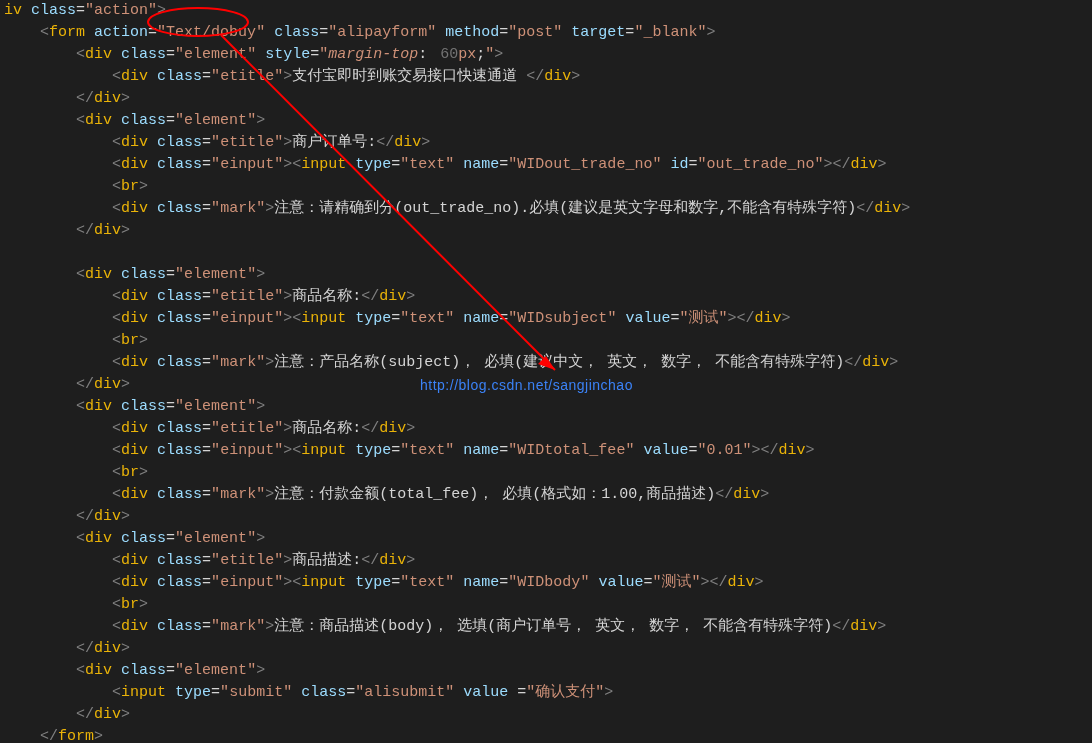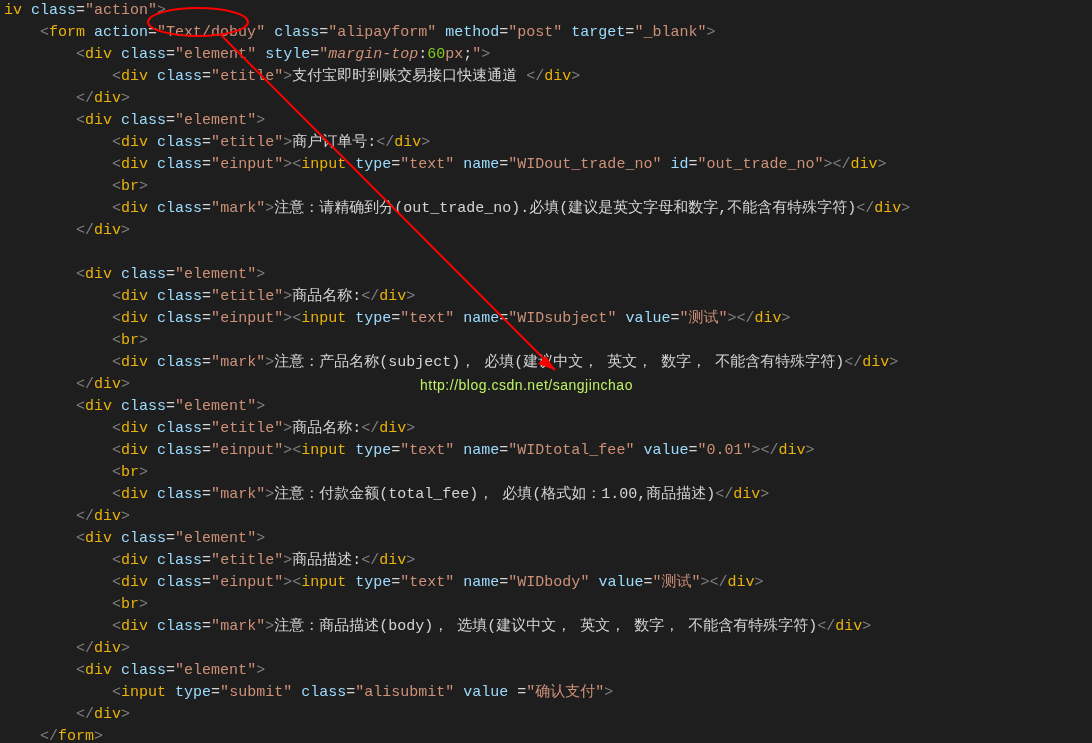--- a/index.html
+++ b/index.html
@@ -19,29 +19,29 @@
     white-space: pre;
     padding: 0 0 0 4px;
     position: relative;
   }
   .lt, .gt { color: #808080; }
   .tag { color: #eab308; }
   .attr { color: #9cdcfe; }
   .eq { color: #d4d4d4; }
   .str { color: #ce9178; }
   .cssval-it { color: #ce9178; font-style: italic; }
-  .num { color: #84cc16; }
+  .num { color: #737373; margin-left: 13px; }
   .unit { color: #ce9178; }
   .txt { color: #d4d4d4; }
 
   .watermark {
     position: absolute;
     left: 420px;
     top: 374px;
-    color: #bef264;
+    color: #3b82f6;
     font-family: sans-serif;
     font-size: 14px;
     letter-spacing: 0.5px;
     user-select: none;
     pointer-events: none;
   }
 
   svg.ann {
     position: absolute;
     left: 0;
@@ -73,21 +73,21 @@
         <span class="lt">&lt;</span><span class="tag">div</span> <span class="attr">class</span><span class="eq">=</span><span class="str">"<span>element</span>"</span><span class="gt">&gt;</span>
             <span class="lt">&lt;</span><span class="tag">div</span> <span class="attr">class</span><span class="eq">=</span><span class="str">"<span>etitle</span>"</span><span class="gt">&gt;</span><span class="txt">商品名称:</span><span class="lt">&lt;/</span><span class="tag">div</span><span class="gt">&gt;</span>
             <span class="lt">&lt;</span><span class="tag">div</span> <span class="attr">class</span><span class="eq">=</span><span class="str">"<span>einput</span>"</span><span class="gt">&gt;</span><span class="lt">&lt;</span><span class="tag">input</span> <span class="attr">type</span><span class="eq">=</span><span class="str">"<span>text</span>"</span> <span class="attr">name</span><span class="eq">=</span><span class="str">"<span>WIDtotal_fee</span>"</span> <span class="attr">value</span><span class="eq">=</span><span class="str">"<span>0.01</span>"</span><span class="gt">&gt;</span><span class="lt">&lt;/</span><span class="tag">div</span><span class="gt">&gt;</span>
             <span class="lt">&lt;</span><span class="tag">br</span><span class="gt">&gt;</span>
             <span class="lt">&lt;</span><span class="tag">div</span> <span class="attr">class</span><span class="eq">=</span><span class="str">"<span>mark</span>"</span><span class="gt">&gt;</span><span class="txt">注意：付款金额(total_fee)， 必填(格式如：1.00,商品描述)</span><span class="lt">&lt;/</span><span class="tag">div</span><span class="gt">&gt;</span>
         <span class="lt">&lt;/</span><span class="tag">div</span><span class="gt">&gt;</span>
         <span class="lt">&lt;</span><span class="tag">div</span> <span class="attr">class</span><span class="eq">=</span><span class="str">"<span>element</span>"</span><span class="gt">&gt;</span>
             <span class="lt">&lt;</span><span class="tag">div</span> <span class="attr">class</span><span class="eq">=</span><span class="str">"<span>etitle</span>"</span><span class="gt">&gt;</span><span class="txt">商品描述:</span><span class="lt">&lt;/</span><span class="tag">div</span><span class="gt">&gt;</span>
             <span class="lt">&lt;</span><span class="tag">div</span> <span class="attr">class</span><span class="eq">=</span><span class="str">"<span>einput</span>"</span><span class="gt">&gt;</span><span class="lt">&lt;</span><span class="tag">input</span> <span class="attr">type</span><span class="eq">=</span><span class="str">"<span>text</span>"</span> <span class="attr">name</span><span class="eq">=</span><span class="str">"<span>WIDbody</span>"</span> <span class="attr">value</span><span class="eq">=</span><span class="str">"<span>测试</span>"</span><span class="gt">&gt;</span><span class="lt">&lt;/</span><span class="tag">div</span><span class="gt">&gt;</span>
             <span class="lt">&lt;</span><span class="tag">br</span><span class="gt">&gt;</span>
-            <span class="lt">&lt;</span><span class="tag">div</span> <span class="attr">class</span><span class="eq">=</span><span class="str">"<span>mark</span>"</span><span class="gt">&gt;</span><span class="txt">注意：商品描述(body)， 选填(建议中文， 英文， 数字， 不能含有特殊字符)</span><span class="lt">&lt;/</span><span class="tag">div</span><span class="gt">&gt;</span>
+            <span class="lt">&lt;</span><span class="tag">div</span> <span class="attr">class</span><span class="eq">=</span><span class="str">"<span>mark</span>"</span><span class="gt">&gt;</span><span class="txt">注意：商品描述(body)， 选填(商户订单号， 英文， 数字， 不能含有特殊字符)</span><span class="lt">&lt;/</span><span class="tag">div</span><span class="gt">&gt;</span>
         <span class="lt">&lt;/</span><span class="tag">div</span><span class="gt">&gt;</span>
         <span class="lt">&lt;</span><span class="tag">div</span> <span class="attr">class</span><span class="eq">=</span><span class="str">"<span>element</span>"</span><span class="gt">&gt;</span>
             <span class="lt">&lt;</span><span class="tag">input</span> <span class="attr">type</span><span class="eq">=</span><span class="str">"<span>submit</span>"</span> <span class="attr">class</span><span class="eq">=</span><span class="str">"<span>alisubmit</span>"</span> <span class="attr">value </span><span class="eq">=</span><span class="str">"<span>确认支付</span>"</span><span class="gt">&gt;</span>
         <span class="lt">&lt;/</span><span class="tag">div</span><span class="gt">&gt;</span>
     <span class="lt">&lt;/</span><span class="tag">form</span><span class="gt">&gt;</span>
 </div>
 
 <div class="watermark">http://blog.csdn.net/sangjinchao</div>
 
 <svg class="ann" width="1092" height="743">

